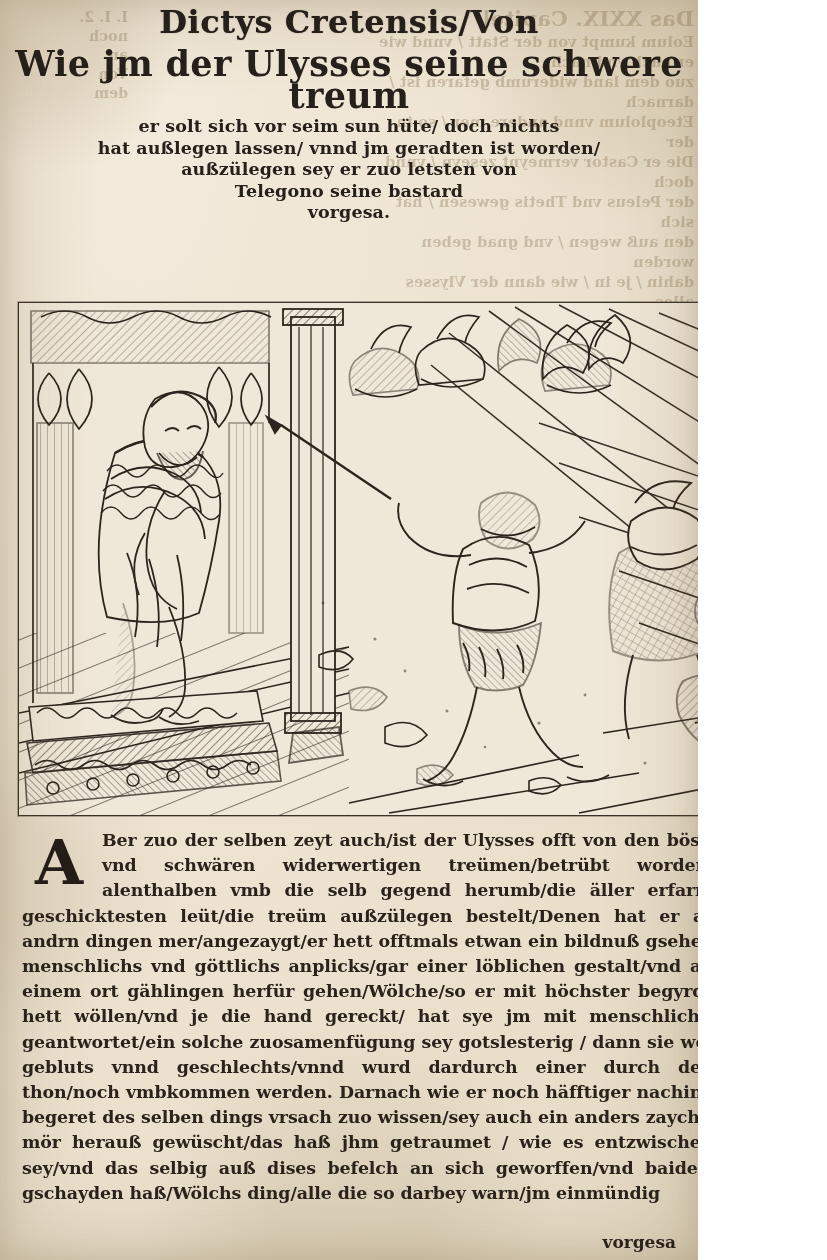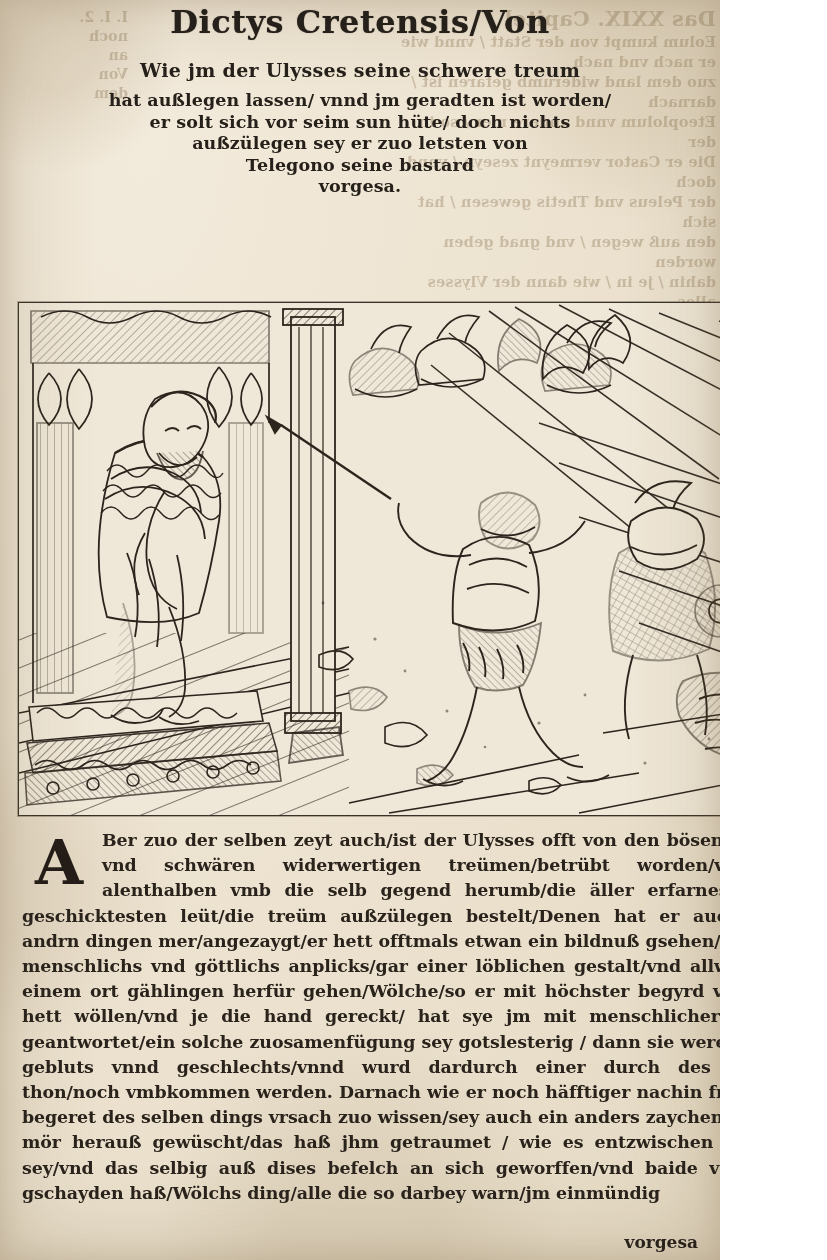--- a/index.html
+++ b/index.html
@@ -15,21 +15,20 @@
   }
 
   
   #page {
     position: relative;
     width: 698px;
     height: 1260px;
     background:
       radial-gradient(ellipse at 20% 10%, #f2eadb 0%, #eee4d2 40%, #e9dfcb 70%, #e3d8c2 100%);
     overflow: hidden;
-    padding-left: 22px;
   }
   
   #page:before {
     content: "";
     position: absolute;
     inset: 0;
     background:
       radial-gradient(circle at 8% 4%, rgba(160,135,95,.18) 0 3%, rgba(160,135,95,0) 9%),
       radial-gradient(circle at 88% 6%, rgba(160,135,95,.14) 0 4%, rgba(160,135,95,0) 11%),
       radial-gradient(circle at 50% 97%, rgba(150,125,88,.13) 0 6%, rgba(150,125,88,0) 16%),
@@ -94,23 +93,23 @@
     font-family: "DejaVu Serif", serif;
     font-weight: bold;
   }
   #title-main {
     font-size: 32px;
     line-height: 36px;
     letter-spacing: .5px;
     text-shadow: 0 0 1px rgba(40,30,20,.5);
   }
   #title-second {
-    font-size: 19px;
+    font-size: 35px;
     line-height: 32px;
-    margin-top: 14px;
+    margin-top: 8px;
     letter-spacing: .3px;
   }
   .sub-line {
     font-size: 17.5px;
     line-height: 21.5px;
     font-weight: bold;
     letter-spacing: .1px;
   }
   #subtitle {
     margin-top: 4px;
@@ -191,22 +190,22 @@
     <div>den auß wegen / vnd gnad geben worden</div>
     <div>dahin / je in / wie dann der Vlysses alles</div>
     <div>halten / vnd sich auch darin von jm erlernt</div>
     <div class="bl-title">Das XXX. Capitel</div>
   </div>
 
   <div id="headline">
     <div id="title-main" class="fraktur">Dictys Cretensis/Von</div>
     <div id="title-second" class="fraktur">Wie jm der Ulysses seine schwere treum</div>
     <div id="subtitle">
+      <div class="sub-line fraktur">er solt sich vor seim sun hüte/ doch nichts</div>
       <div class="sub-line fraktur">hat außlegen lassen/ vnnd jm geradten  ist worden/</div>
-      <div class="sub-line fraktur">er solt sich vor seim sun hüte/ doch nichts</div>
       <div class="sub-line fraktur">außzülegen sey er zuo letsten von</div>
       <div class="sub-line fraktur">Telegono seine bastard</div>
       <div class="sub-line fraktur">vorgesa.</div>
     </div>
   </div>
 
   <div id="woodcut">
     <svg width="790" height="512" viewBox="0 0 790 512" xmlns="http://www.w3.org/2000/svg">
       <defs>
         <pattern id="hatch" width="6" height="6" patternUnits="userSpaceOnUse" patternTransform="rotate(45)">

